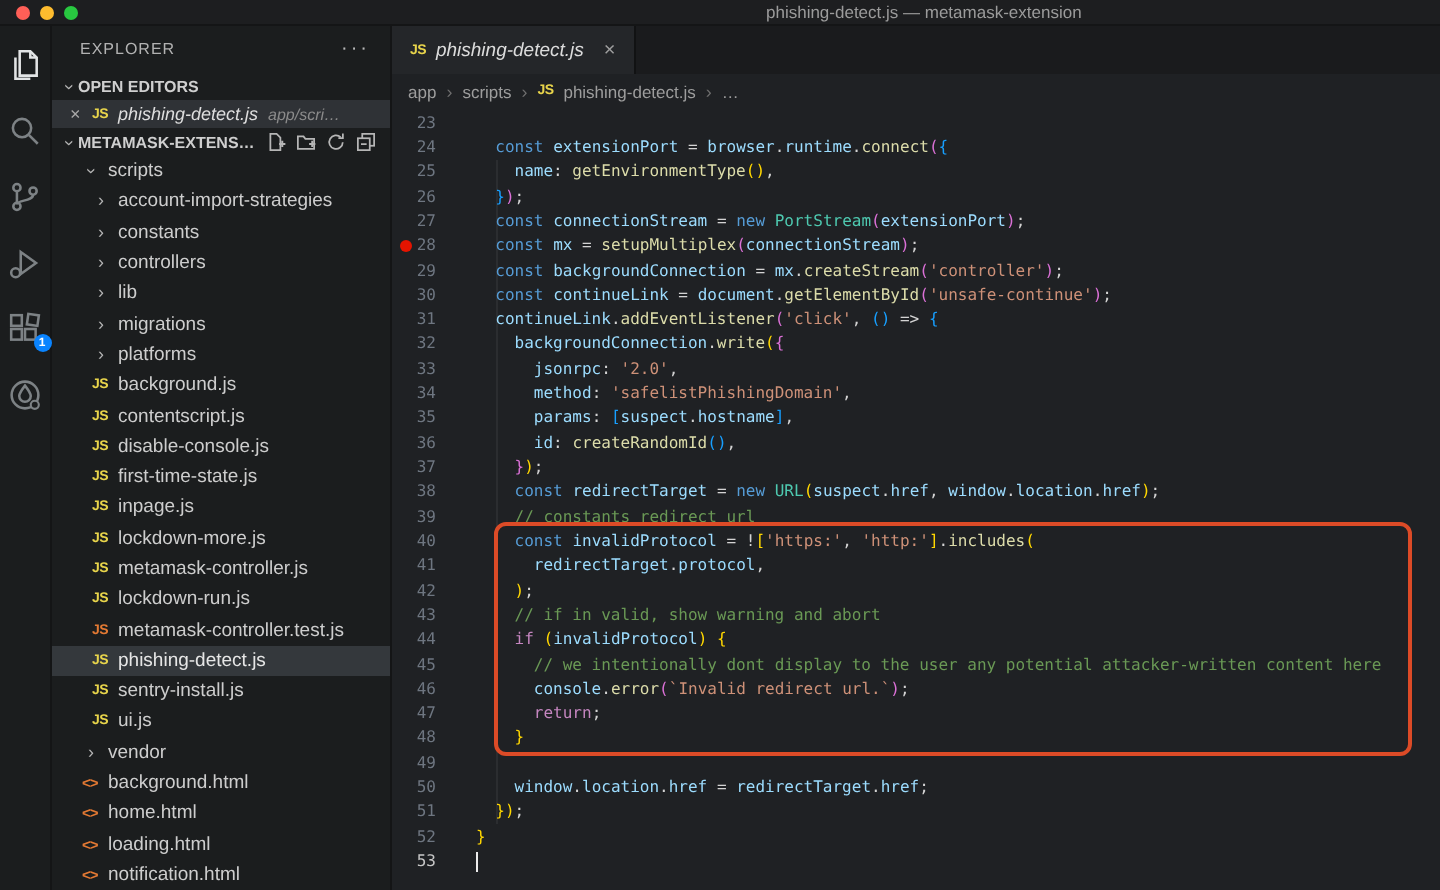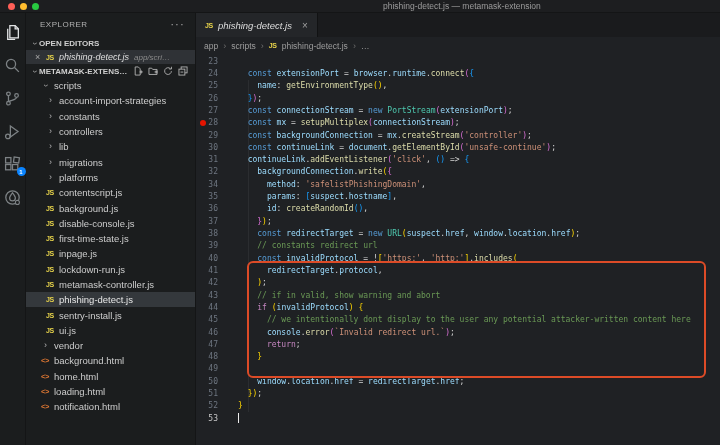--- a/index.html
+++ b/index.html
@@ -205,57 +205,69 @@
         <div class="tree-row" style="padding-left: 20px;">
           <span class="ticon">
             <span class="chev">›</span>
           </span>
           <span class="tree-label">platforms</span>
         </div>
         <div class="tree-row" style="padding-left: 20px;">
           <span class="ticon">
             <span class="jsbadge">JS</span>
           </span>
+          <span class="tree-label">background.js</span>
+        </div>
+        <div class="tree-row" style="padding-left: 20px;">
+          <span class="ticon">
+            <span class="jsbadge">JS</span>
+          </span>
           <span class="tree-label">contentscript.js</span>
         </div>
         <div class="tree-row" style="padding-left: 20px;">
           <span class="ticon">
             <span class="jsbadge">JS</span>
           </span>
-          <span class="tree-label">background.js</span>
-        </div>
-        <div class="tree-row" style="padding-left: 20px;">
-          <span class="ticon">
-            <span class="jsbadge">JS</span>
-          </span>
           <span class="tree-label">disable-console.js</span>
         </div>
         <div class="tree-row" style="padding-left: 20px;">
           <span class="ticon">
             <span class="jsbadge">JS</span>
           </span>
           <span class="tree-label">first-time-state.js</span>
         </div>
         <div class="tree-row" style="padding-left: 20px;">
           <span class="ticon">
             <span class="jsbadge">JS</span>
           </span>
           <span class="tree-label">inpage.js</span>
         </div>
         <div class="tree-row" style="padding-left: 20px;">
           <span class="ticon">
             <span class="jsbadge">JS</span>
           </span>
+          <span class="tree-label">lockdown-more.js</span>
+        </div>
+        <div class="tree-row" style="padding-left: 20px;">
+          <span class="ticon">
+            <span class="jsbadge">JS</span>
+          </span>
+          <span class="tree-label">metamask-controller.js</span>
+        </div>
+        <div class="tree-row" style="padding-left: 20px;">
+          <span class="ticon">
+            <span class="jsbadge">JS</span>
+          </span>
           <span class="tree-label">lockdown-run.js</span>
         </div>
         <div class="tree-row" style="padding-left: 20px;">
           <span class="ticon">
-            <span class="jsbadge">JS</span>
-          </span>
-          <span class="tree-label">metamask-controller.js</span>
+            <span class="jsbadge test">JS</span>
+          </span>
+          <span class="tree-label">metamask-controller.test.js</span>
         </div>
         <div class="tree-row selected" style="padding-left: 20px;">
           <span class="ticon">
             <span class="jsbadge">JS</span>
           </span>
           <span class="tree-label">phishing-detect.js</span>
         </div>
         <div class="tree-row" style="padding-left: 20px;">
           <span class="ticon">
             <span class="jsbadge">JS</span>
@@ -327,20 +339,21 @@
           <div class="code-line"><span class="gutter">23</span><span class="ltext"></span></div>
           <div class="code-line"><span class="gutter">24</span><span class="ltext"><span style="color: rgb(212, 212, 212);">  </span><span style="color: rgb(86, 156, 214);">const</span><span style="color: rgb(212, 212, 212);"> </span><span style="color: rgb(156, 220, 254);">extensionPort</span><span style="color: rgb(212, 212, 212);"> = </span><span style="color: rgb(156, 220, 254);">browser</span><span style="color: rgb(212, 212, 212);">.</span><span style="color: rgb(156, 220, 254);">runtime</span><span style="color: rgb(212, 212, 212);">.</span><span style="color: rgb(220, 220, 170);">connect</span><span style="color: rgb(218, 112, 214);">(</span><span style="color: rgb(23, 159, 255);">{</span></span></div>
           <div class="code-line"><span class="gutter">25</span><span class="ltext"><span style="color: rgb(212, 212, 212);">    </span><span style="color: rgb(156, 220, 254);">name</span><span style="color: rgb(212, 212, 212);">: </span><span style="color: rgb(220, 220, 170);">getEnvironmentType</span><span style="color: rgb(255, 215, 0);">(</span><span style="color: rgb(255, 215, 0);">)</span><span style="color: rgb(212, 212, 212);">,</span></span></div>
           <div class="code-line"><span class="gutter">26</span><span class="ltext"><span style="color: rgb(212, 212, 212);">  </span><span style="color: rgb(23, 159, 255);">}</span><span style="color: rgb(218, 112, 214);">)</span><span style="color: rgb(212, 212, 212);">;</span></span></div>
           <div class="code-line"><span class="gutter">27</span><span class="ltext"><span style="color: rgb(212, 212, 212);">  </span><span style="color: rgb(86, 156, 214);">const</span><span style="color: rgb(212, 212, 212);"> </span><span style="color: rgb(156, 220, 254);">connectionStream</span><span style="color: rgb(212, 212, 212);"> = </span><span style="color: rgb(86, 156, 214);">new</span><span style="color: rgb(212, 212, 212);"> </span><span style="color: rgb(78, 201, 176);">PortStream</span><span style="color: rgb(218, 112, 214);">(</span><span style="color: rgb(156, 220, 254);">extensionPort</span><span style="color: rgb(218, 112, 214);">)</span><span style="color: rgb(212, 212, 212);">;</span></span></div>
           <div class="code-line"><span class="bp" style="background: rgb(229, 20, 0);"></span><span class="gutter">28</span><span class="ltext"><span style="color: rgb(212, 212, 212);">  </span><span style="color: rgb(86, 156, 214);">const</span><span style="color: rgb(212, 212, 212);"> </span><span style="color: rgb(156, 220, 254);">mx</span><span style="color: rgb(212, 212, 212);"> = </span><span style="color: rgb(220, 220, 170);">setupMultiplex</span><span style="color: rgb(218, 112, 214);">(</span><span style="color: rgb(156, 220, 254);">connectionStream</span><span style="color: rgb(218, 112, 214);">)</span><span style="color: rgb(212, 212, 212);">;</span></span></div>
           <div class="code-line"><span class="gutter">29</span><span class="ltext"><span style="color: rgb(212, 212, 212);">  </span><span style="color: rgb(86, 156, 214);">const</span><span style="color: rgb(212, 212, 212);"> </span><span style="color: rgb(156, 220, 254);">backgroundConnection</span><span style="color: rgb(212, 212, 212);"> = </span><span style="color: rgb(156, 220, 254);">mx</span><span style="color: rgb(212, 212, 212);">.</span><span style="color: rgb(220, 220, 170);">createStream</span><span style="color: rgb(218, 112, 214);">(</span><span style="color: rgb(206, 145, 120);">'controller'</span><span style="color: rgb(218, 112, 214);">)</span><span style="color: rgb(212, 212, 212);">;</span></span></div>
           <div class="code-line"><span class="gutter">30</span><span class="ltext"><span style="color: rgb(212, 212, 212);">  </span><span style="color: rgb(86, 156, 214);">const</span><span style="color: rgb(212, 212, 212);"> </span><span style="color: rgb(156, 220, 254);">continueLink</span><span style="color: rgb(212, 212, 212);"> = </span><span style="color: rgb(156, 220, 254);">document</span><span style="color: rgb(212, 212, 212);">.</span><span style="color: rgb(220, 220, 170);">getElementById</span><span style="color: rgb(218, 112, 214);">(</span><span style="color: rgb(206, 145, 120);">'unsafe-continue'</span><span style="color: rgb(218, 112, 214);">)</span><span style="color: rgb(212, 212, 212);">;</span></span></div>
           <div class="code-line"><span class="gutter">31</span><span class="ltext"><span style="color: rgb(212, 212, 212);">  </span><span style="color: rgb(156, 220, 254);">continueLink</span><span style="color: rgb(212, 212, 212);">.</span><span style="color: rgb(220, 220, 170);">addEventListener</span><span style="color: rgb(218, 112, 214);">(</span><span style="color: rgb(206, 145, 120);">'click'</span><span style="color: rgb(212, 212, 212);">, </span><span style="color: rgb(23, 159, 255);">(</span><span style="color: rgb(23, 159, 255);">)</span><span style="color: rgb(212, 212, 212);"> =&gt; </span><span style="color: rgb(23, 159, 255);">{</span></span></div>
           <div class="code-line"><span class="gutter">32</span><span class="ltext"><span style="color: rgb(212, 212, 212);">    </span><span style="color: rgb(156, 220, 254);">backgroundConnection</span><span style="color: rgb(212, 212, 212);">.</span><span style="color: rgb(220, 220, 170);">write</span><span style="color: rgb(255, 215, 0);">(</span><span style="color: rgb(218, 112, 214);">{</span></span></div>
+          <div class="code-line"><span class="gutter">33</span><span class="ltext"><span style="color: rgb(212, 212, 212);">      </span><span style="color: rgb(156, 220, 254);">jsonrpc</span><span style="color: rgb(212, 212, 212);">: </span><span style="color: rgb(206, 145, 120);">'2.0'</span><span style="color: rgb(212, 212, 212);">,</span></span></div>
           <div class="code-line"><span class="gutter">34</span><span class="ltext"><span style="color: rgb(212, 212, 212);">      </span><span style="color: rgb(156, 220, 254);">method</span><span style="color: rgb(212, 212, 212);">: </span><span style="color: rgb(206, 145, 120);">'safelistPhishingDomain'</span><span style="color: rgb(212, 212, 212);">,</span></span></div>
           <div class="code-line"><span class="gutter">35</span><span class="ltext"><span style="color: rgb(212, 212, 212);">      </span><span style="color: rgb(156, 220, 254);">params</span><span style="color: rgb(212, 212, 212);">: </span><span style="color: rgb(23, 159, 255);">[</span><span style="color: rgb(156, 220, 254);">suspect</span><span style="color: rgb(212, 212, 212);">.</span><span style="color: rgb(156, 220, 254);">hostname</span><span style="color: rgb(23, 159, 255);">]</span><span style="color: rgb(212, 212, 212);">,</span></span></div>
           <div class="code-line"><span class="gutter">36</span><span class="ltext"><span style="color: rgb(212, 212, 212);">      </span><span style="color: rgb(156, 220, 254);">id</span><span style="color: rgb(212, 212, 212);">: </span><span style="color: rgb(220, 220, 170);">createRandomId</span><span style="color: rgb(23, 159, 255);">(</span><span style="color: rgb(23, 159, 255);">)</span><span style="color: rgb(212, 212, 212);">,</span></span></div>
           <div class="code-line"><span class="gutter">37</span><span class="ltext"><span style="color: rgb(212, 212, 212);">    </span><span style="color: rgb(218, 112, 214);">}</span><span style="color: rgb(255, 215, 0);">)</span><span style="color: rgb(212, 212, 212);">;</span></span></div>
           <div class="code-line"><span class="gutter">38</span><span class="ltext"><span style="color: rgb(212, 212, 212);">    </span><span style="color: rgb(86, 156, 214);">const</span><span style="color: rgb(212, 212, 212);"> </span><span style="color: rgb(156, 220, 254);">redirectTarget</span><span style="color: rgb(212, 212, 212);"> = </span><span style="color: rgb(86, 156, 214);">new</span><span style="color: rgb(212, 212, 212);"> </span><span style="color: rgb(78, 201, 176);">URL</span><span style="color: rgb(255, 215, 0);">(</span><span style="color: rgb(156, 220, 254);">suspect</span><span style="color: rgb(212, 212, 212);">.</span><span style="color: rgb(156, 220, 254);">href</span><span style="color: rgb(212, 212, 212);">, </span><span style="color: rgb(156, 220, 254);">window</span><span style="color: rgb(212, 212, 212);">.</span><span style="color: rgb(156, 220, 254);">location</span><span style="color: rgb(212, 212, 212);">.</span><span style="color: rgb(156, 220, 254);">href</span><span style="color: rgb(255, 215, 0);">)</span><span style="color: rgb(212, 212, 212);">;</span></span></div>
           <div class="code-line"><span class="gutter">39</span><span class="ltext"><span style="color: rgb(212, 212, 212);">    </span><span style="color: rgb(106, 153, 85);">// constants redirect url</span></span></div>
           <div class="code-line"><span class="gutter">40</span><span class="ltext"><span style="color: rgb(212, 212, 212);">    </span><span style="color: rgb(86, 156, 214);">const</span><span style="color: rgb(212, 212, 212);"> </span><span style="color: rgb(156, 220, 254);">invalidProtocol</span><span style="color: rgb(212, 212, 212);"> = </span><span style="color: rgb(212, 212, 212);">!</span><span style="color: rgb(255, 215, 0);">[</span><span style="color: rgb(206, 145, 120);">'https:'</span><span style="color: rgb(212, 212, 212);">, </span><span style="color: rgb(206, 145, 120);">'http:'</span><span style="color: rgb(255, 215, 0);">]</span><span style="color: rgb(212, 212, 212);">.</span><span style="color: rgb(220, 220, 170);">includes</span><span style="color: rgb(255, 215, 0);">(</span></span></div>
           <div class="code-line"><span class="gutter">41</span><span class="ltext"><span style="color: rgb(212, 212, 212);">      </span><span style="color: rgb(156, 220, 254);">redirectTarget</span><span style="color: rgb(212, 212, 212);">.</span><span style="color: rgb(156, 220, 254);">protocol</span><span style="color: rgb(212, 212, 212);">,</span></span></div>
           <div class="code-line"><span class="gutter">42</span><span class="ltext"><span style="color: rgb(212, 212, 212);">    </span><span style="color: rgb(255, 215, 0);">)</span><span style="color: rgb(212, 212, 212);">;</span></span></div>
           <div class="code-line"><span class="gutter">43</span><span class="ltext"><span style="color: rgb(212, 212, 212);">    </span><span style="color: rgb(106, 153, 85);">// if in valid, show warning and abort</span></span></div>

